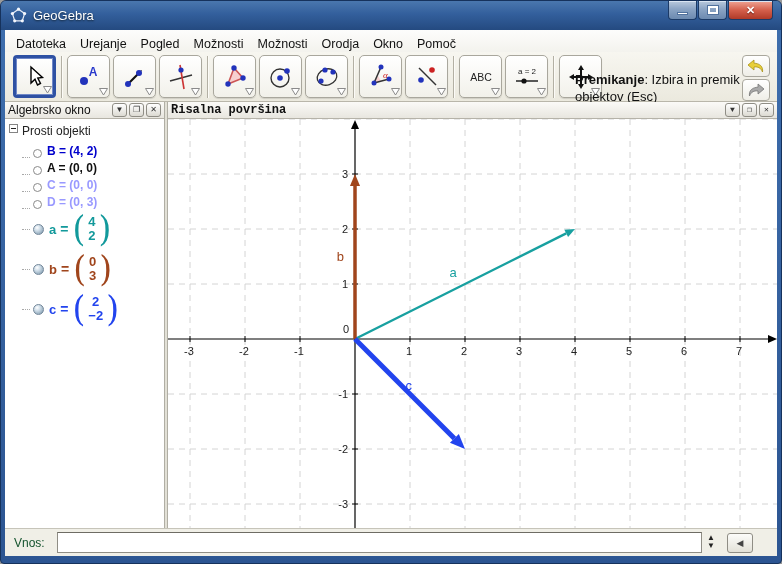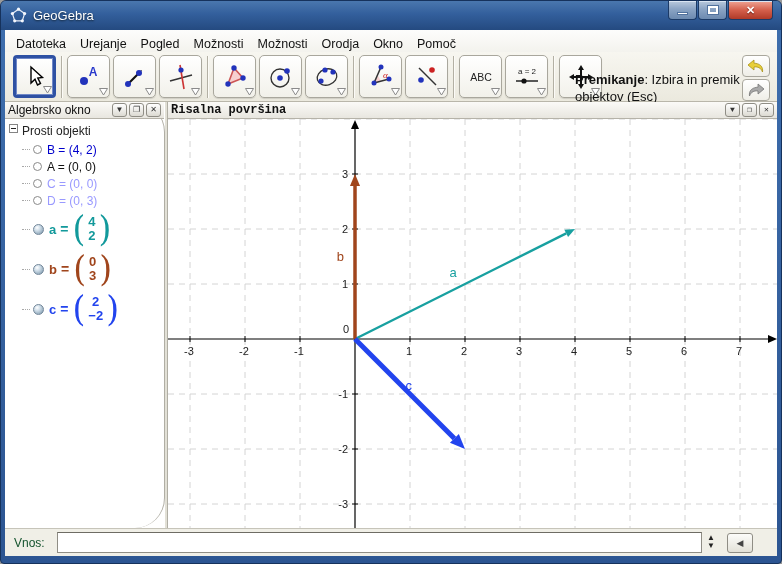--- a/index.html
+++ b/index.html
@@ -40,35 +40,35 @@
   .urbtn{width:28px;height:22px;border:1px solid #a9a79d;border-radius:4px;background:linear-gradient(180deg,#fff,#efeee7);
     display:flex;align-items:center;justify-content:center;}
   
   .main{position:absolute;left:0;top:72px;right:0;bottom:28px;background:#fff;}
   .panelhead{height:17px;background:linear-gradient(180deg,#fbfaf7,#e8e6df);border-bottom:1px solid #b5b2a8;
     display:flex;align-items:center;font-size:12px;color:#111;padding:0 3px;}
   .panelhead .ph-title{flex:1;}
   .ph-btns{display:flex;gap:2px;}
   .phb{width:15px;height:14px;border:1px solid #8f8d85;border-radius:3px;background:linear-gradient(180deg,#fff,#dcdad2);
     display:flex;align-items:center;justify-content:center;font-size:8px;color:#333;line-height:1;}
-  .algebra{position:absolute;left:0;top:0;width:160px;bottom:0;background:#fff;border-right:1px solid #b0aea4;border-radius:30px;}
+  .algebra{position:absolute;left:0;top:0;width:160px;bottom:0;background:#fff;border-right:1px solid #b0aea4;}
   .algebra .content{position:absolute;left:0;top:17px;right:0;bottom:0;overflow:hidden;font-size:12px;}
   .graphics{position:absolute;left:163px;top:0;right:0;bottom:0;background:#fff;}
   .graphics .ghead{position:absolute;left:0;top:0;right:0;font-family:Liberation Mono, monospace;}
   .graphics .ghead .ph-title{font-weight:bold;}
   .gdivider{position:absolute;left:160px;top:0;width:3px;bottom:0;background:#e2e0d6;border-right:1px solid #b0aea4;}
   #graph-svg{position:absolute;left:0;top:17px;}
   .tick{font-size:11px;fill:#222;font-family:"Liberation Sans",sans-serif;}
   .vlabel{font-size:13px;font-family:"Liberation Sans",sans-serif;}
   
   .tree{padding:5px 0 0 4px;color:#222;}
   .grp{display:flex;align-items:flex-start;height:17px;}
   .expander{position:relative;width:9px;height:9px;border:1px solid #848484;background:#fff;margin-right:4px;flex:none;}
   .expander::after{content:'';position:absolute;left:1px;top:3px;width:5px;height:1px;background:#222;}
-  .titem{display:flex;align-items:center;height:17px;padding-left:13px;font-weight:normal;}
+  .titem{display:flex;align-items:flex-end;height:17px;padding-left:13px;font-weight:bold;}
   .dots{width:8px;border-top:1px dotted #a8a8a8;margin-right:3px;flex:none;}
   .ocircle{width:9px;height:9px;border:1px solid #8a8a8a;border-radius:50%;background:#fff;margin-right:5px;flex:none;}
   .marble{width:11px;height:11px;border-radius:50%;border:1px solid #73879a;margin-right:5px;flex:none;
     background:radial-gradient(circle at 35% 30%,#ffffff 0%,#cfdde8 35%,#8ea7b9 80%);}
   .vecrow{display:flex;align-items:center;height:40px;padding-left:13px;font-weight:bold;font-size:13px;}
   .vecrow .eq{margin:0 4px;font-size:14px;}
   .paren{font-size:33px;font-weight:normal;line-height:30px;transform:scaleY(1.05);font-family:"DejaVu Serif",serif;}
   .vcol{display:flex;flex-direction:column;align-items:center;line-height:14px;padding:0 3px;font-size:13px;}
   
   .inputbar{position:absolute;left:0;right:0;bottom:0;height:28px;background:#f0efe7;border-top:1px solid #c6c4b9;}

